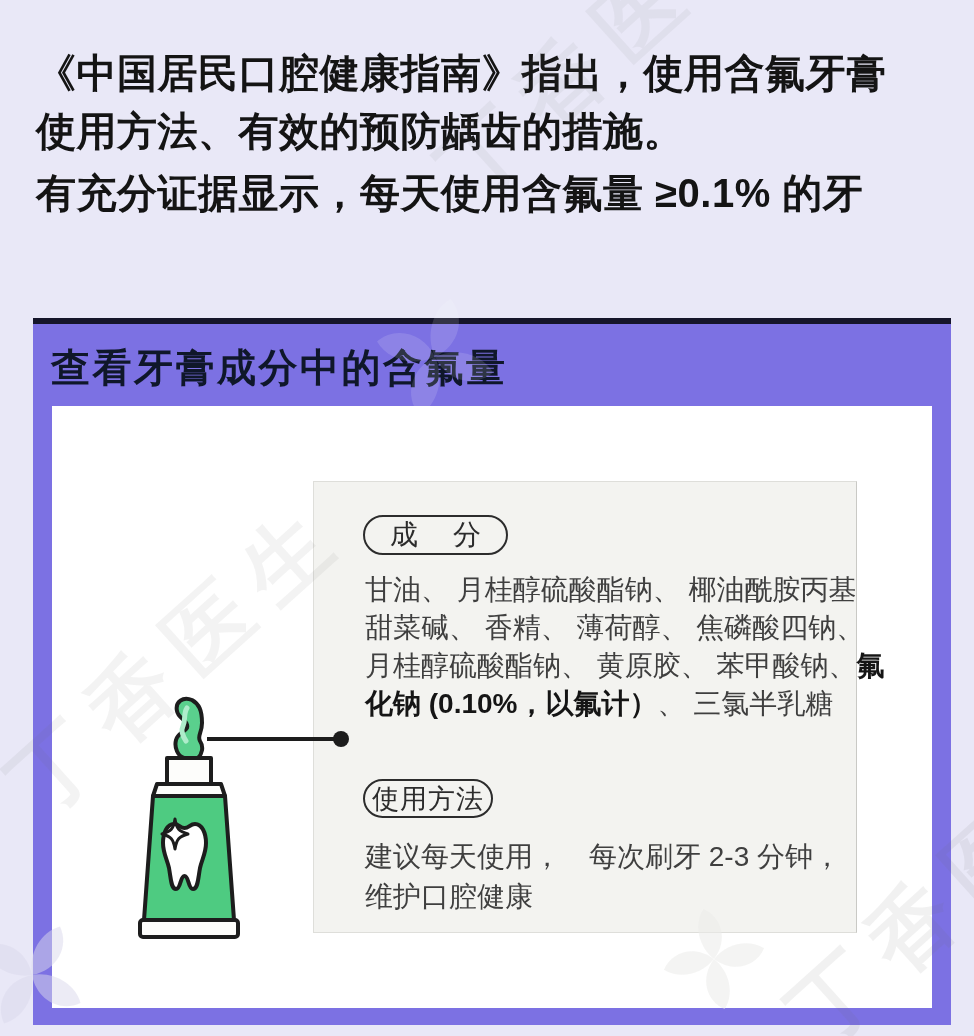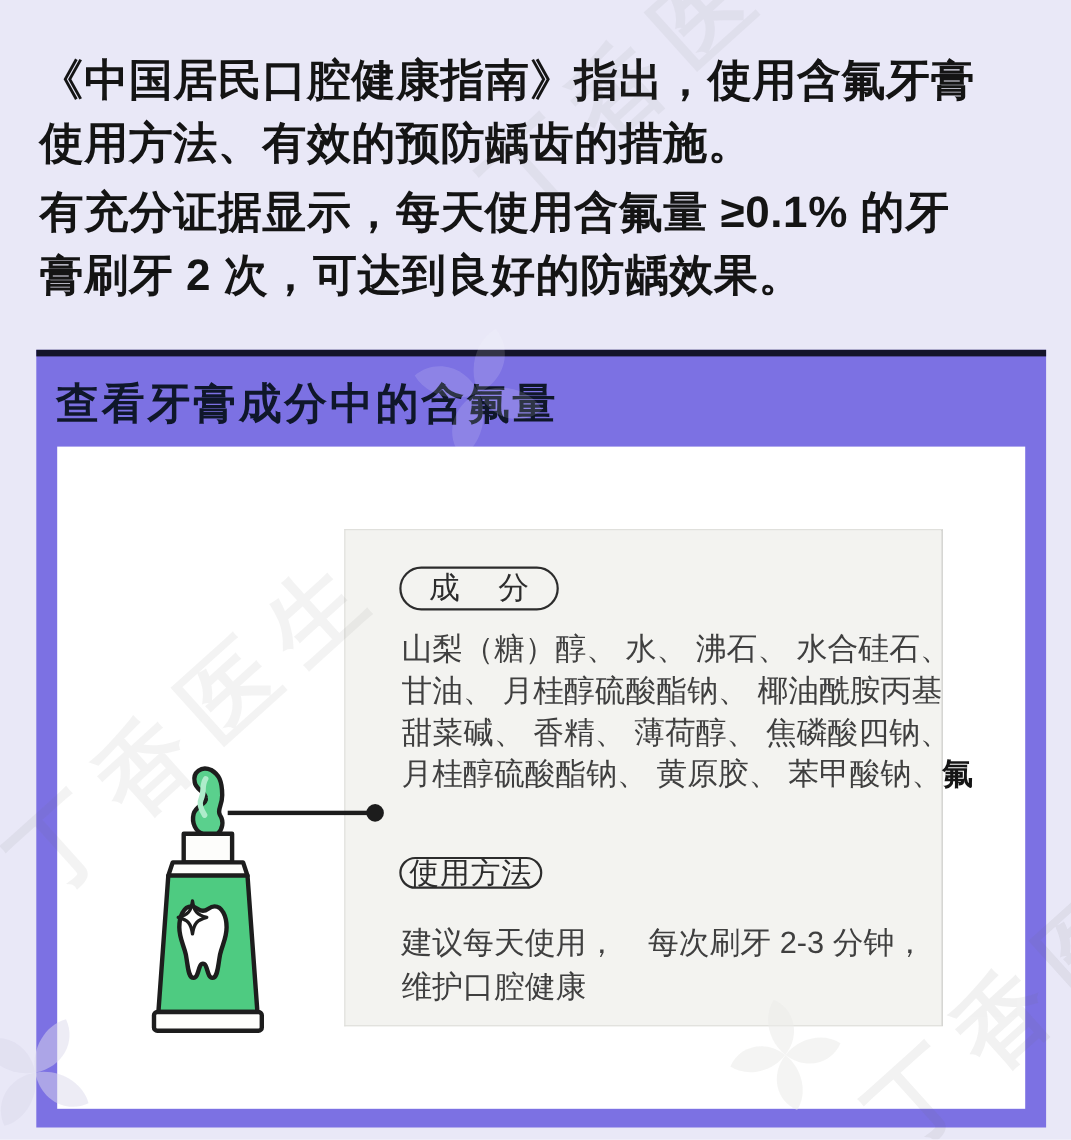--- a/index.html
+++ b/index.html
@@ -61,21 +61,21 @@
     display:flex;align-items:center;
     box-sizing:border-box;
   }
   .pill-ingredients{
     left:49px;top:33px;width:145px;height:40px;
     justify-content:space-between;
     padding:0 25px;
     font-size:28px;
   }
   .pill-usage{
-    left:49px;top:297px;width:130px;height:29px;
+    left:49px;top:297px;width:130px;height:39px;
     justify-content:center;
     font-size:27px;letter-spacing:1px;
   }
   .ing-list{
     position:absolute;left:51px;top:89px;width:478px;
     font-size:28px;line-height:38px;color:#3f3f3f;
     white-space:nowrap;
   }
   .ing-list .b{font-weight:700;color:#151515;}
   .usage-text{
@@ -153,41 +153,40 @@
       <path d="M50 50 C38 60 20 60 10 50 C19 37 38 36 50 50 Z"></path>
     </g>
   </svg>
 
   <div class="intro intro1">
     <div>《中国居民口腔健康指南》指出，使用含氟牙膏</div>
     <div>使用方法、有效的预防龋齿的措施。</div>
   </div>
   <div class="intro intro2">
     <div>有充分证据显示，每天使用含氟量 ≥0.1% 的牙</div>
-    <div>膏刷牙 2 次，可达到良好的防龋效果。</div>
   </div>
 
   <div class="panel">
     <div class="panel-top-bar"></div>
     <div class="panel-title">查看牙膏成分中的含氟量</div>
 
     <div class="panel-inner">
 
       <div class="label-card">
 
         <div class="pill pill-ingredients">
           <span>成</span>
           <span>分</span>
         </div>
 
         <div class="ing-list">
-          <div>山梨（糖）醇、 水、 沸石、 水合硅石、</div>
           <div>甘油、 月桂醇硫酸酯钠、 椰油酰胺丙基</div>
           <div>甜菜碱、 香精、 薄荷醇、 焦磷酸四钠、</div>
           <div><span>月桂醇硫酸酯钠、 黄原胶、 苯甲酸钠、</span><span class="b">氟</span></div>
+          <div><span class="b">化钠 (0.10%，以氟计）</span><span>、 三氯半乳糖</span></div>
         </div>
 
         <div class="pill pill-usage">使用方法</div>
 
         <div class="usage-text">
           <div>建议每天使用，　每次刷牙 2-3 分钟，</div>
           <div>维护口腔健康</div>
         </div>
       </div>
     </div>

